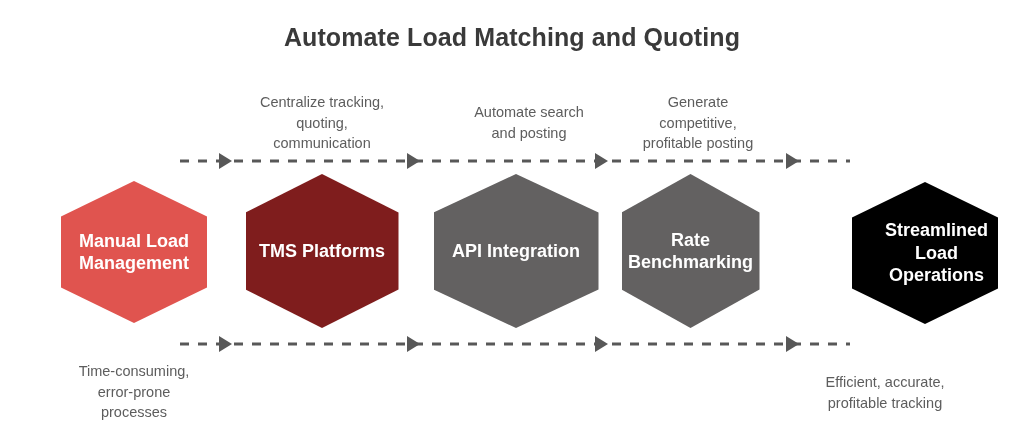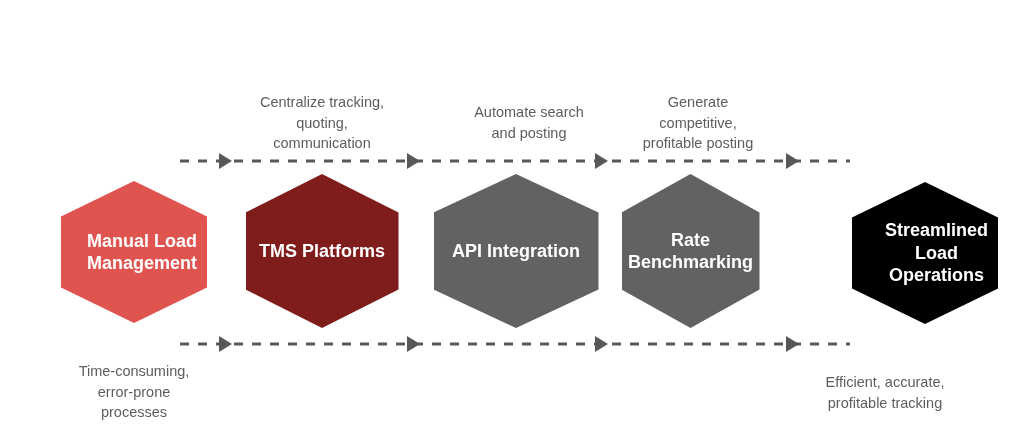--- a/index.html
+++ b/index.html
@@ -79,40 +79,41 @@
     white-space: pre-line;
   }
   .caption-top { }
   .caption-bottom { }
 </style>
 </head>
 <body>
 
 <div id="infographic">
 
+  <div class="title">Automate Load Matching and Quoting</div>
 
   <svg class="rails" id="rails-layer" width="1024" height="440" xmlns="http://www.w3.org/2000/svg">
       <g>
         <line x1="180" y1="161" x2="850" y2="161" stroke="#585858" stroke-width="3" stroke-dasharray="9 9" stroke-linecap="butt"></line>
         <path d="M 219 153 L 232 161 L 219 169 Z" fill="#585858"></path>
         <path d="M 407 153 L 420 161 L 407 169 Z" fill="#585858"></path>
         <path d="M 595 153 L 608 161 L 595 169 Z" fill="#585858"></path>
         <path d="M 786 153 L 799 161 L 786 169 Z" fill="#585858"></path>
       </g>
       <g>
         <line x1="180" y1="344" x2="850" y2="344" stroke="#585858" stroke-width="3" stroke-dasharray="9 9" stroke-linecap="butt"></line>
         <path d="M 219 336 L 232 344 L 219 352 Z" fill="#585858"></path>
         <path d="M 407 336 L 420 344 L 407 352 Z" fill="#585858"></path>
         <path d="M 595 336 L 608 344 L 595 352 Z" fill="#585858"></path>
         <path d="M 786 336 L 799 344 L 786 352 Z" fill="#585858"></path>
       </g>
     </svg>
 
   <div id="hex-layer">
-      <div class="hex" style="left: 61px; top: 181px; width: 146px; height: 142px; background: rgb(224, 84, 79); justify-content: flex-end;">
+      <div class="hex" style="left: 61px; top: 181px; width: 146px; height: 142px; background: rgb(224, 84, 79);">
         <span class="hex-label">Manual Load
 Management</span>
       </div>
       <div class="hex" style="left: 245.5px; top: 174px; width: 153px; height: 154px; background: #7f1d1d;">
         <span class="hex-label">TMS Platforms</span>
       </div>
       <div class="hex" style="left: 433.5px; top: 174px; width: 165px; height: 154px; background: rgb(99, 97, 97);">
         <span class="hex-label">API Integration</span>
       </div>
       <div class="hex" style="left: 621.5px; top: 174px; width: 138px; height: 154px; background: rgb(99, 97, 97);">

